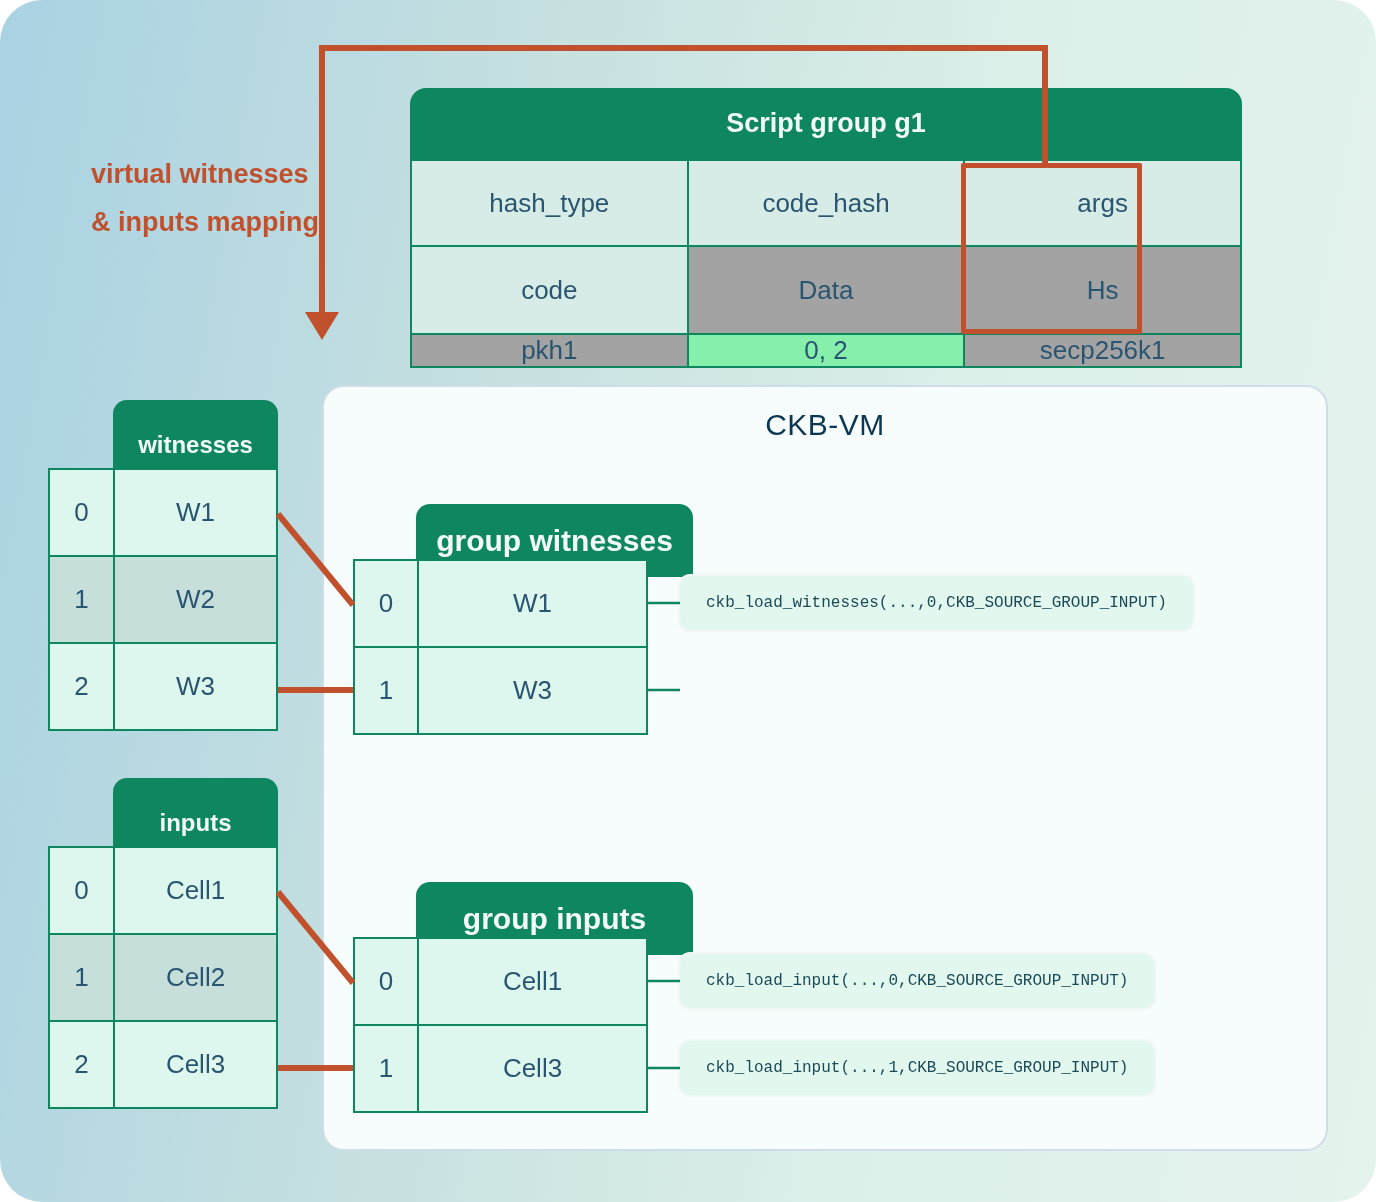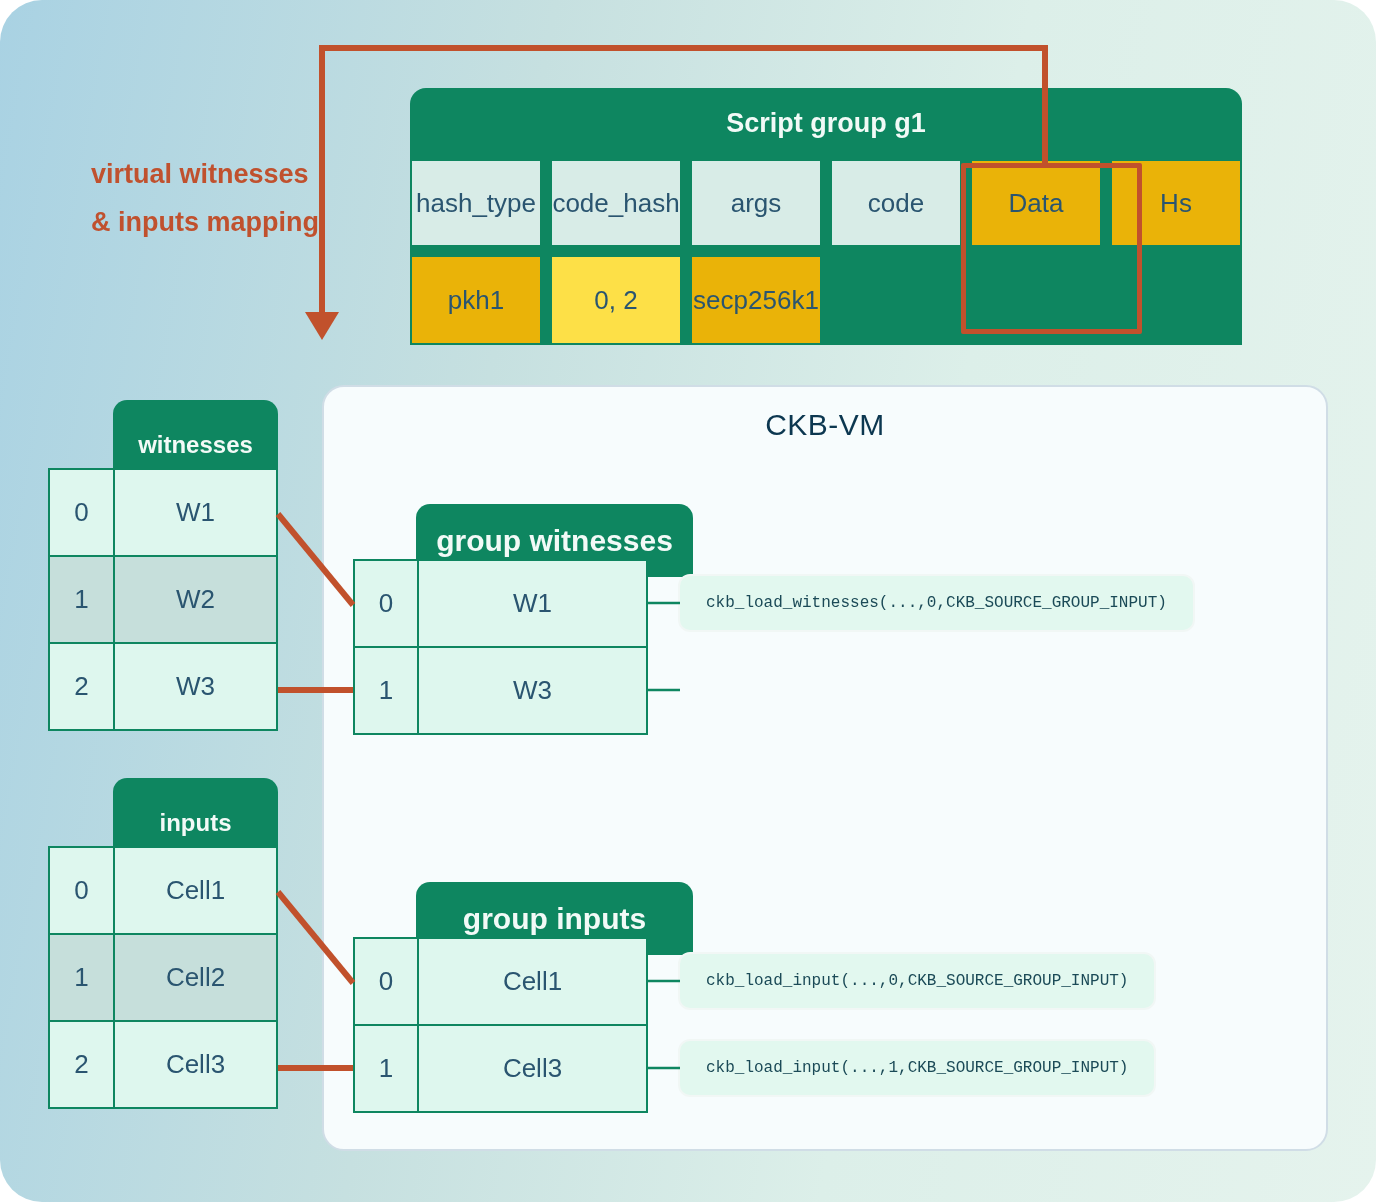--- a/index.html
+++ b/index.html
@@ -15,29 +15,29 @@
     color:#c0512e;font-size:27px;font-weight:700;line-height:48px;margin-left:43px;
   }
   
   .sg-table{position:absolute;left:410px;top:88px;width:832px;z-index:2;border-radius:21px;}
   .band{
     background:#0e8660;color:#f2faf7;font-weight:700;
     display:flex;align-items:center;justify-content:center;
   }
   .sg-band{height:71px;border-radius:16px 16px 0 0;font-size:27px;}
   .sg-grid{
-    display:grid;grid-template-columns:repeat(6,1fr);grid-template-rows:84px 86px;
-    gap:12px;background:#0e8660;border:2px solid #0e8660;
+    display:grid;grid-template-columns:repeat(3,1fr);grid-template-rows:84px 86px;
+    gap:2px;background:#0e8660;border:2px solid #0e8660;
   }
   .cell{
     display:flex;align-items:center;justify-content:center;
     font-size:26px;color:#2a5570;background:#d8ece7;white-space:nowrap;
   }
-  .cell.td{background:#eab308;}
-  .cell.hl{background:#fde047;text-align:center;}
+  .cell.td{background:#a3a3a3;}
+  .cell.hl{background:#86efac;text-align:center;}
   
   .hl-rect{
     position:absolute;left:961px;top:163px;width:181px;height:171px;
     border:5px solid #c1512c;border-radius:2px;box-sizing:border-box;z-index:6;
   }
   
   .vm-panel{
     position:absolute;left:322px;top:385px;width:1006px;height:766px;z-index:1;
     background:#f7fcfd;border:2px solid #d0dde6;border-radius:22px;box-sizing:border-box;
   }

